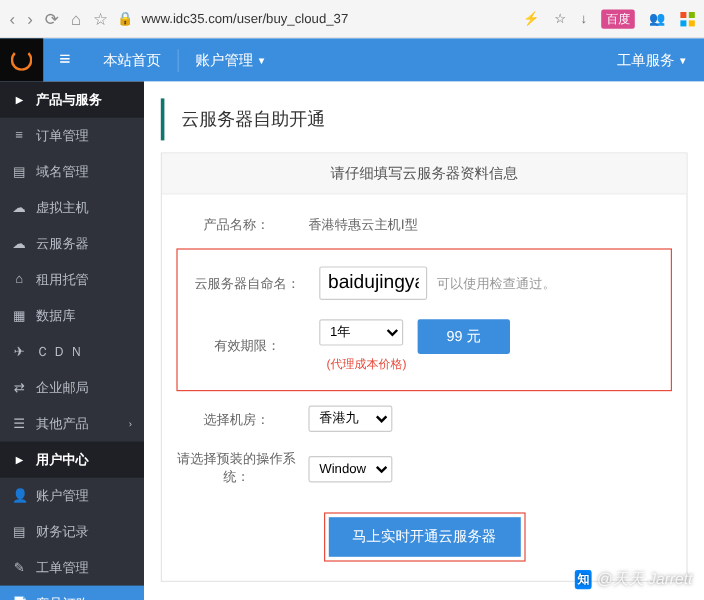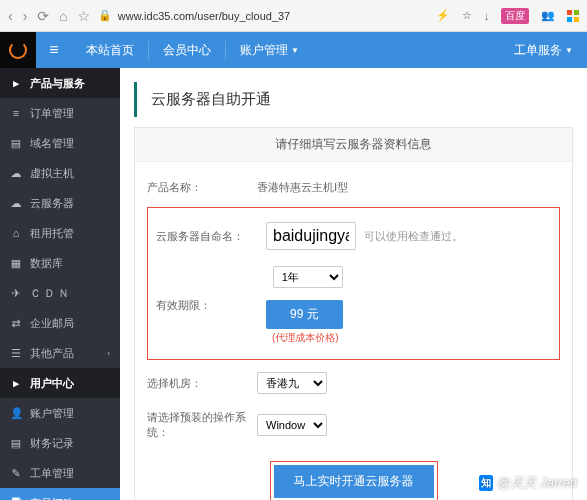--- a/index.html
+++ b/index.html
@@ -30,21 +30,21 @@
 .sidebar .sb-item.header { background: #1e2026; color: #fff; font-weight: bold; }
 .sidebar .sb-item.active { background: #3b8ede; color: #fff; }
 .sidebar .sb-item .sb-icon { width: 12px; text-align: center; font-size: 11px; }
 .sidebar .sb-item .sb-arrow { margin-left: auto; font-size: 8px; }
 .content { flex: 1; background: #fff; padding: 0 0 0 0; overflow: hidden; }
 .page-title-bar { border-left: 3px solid #0f766e; padding: 8px 14px; font-size: 15px; color: #333; margin: 14px 0 10px 14px; }
 .panel { margin: 0 14px 10px 14px; border: 1px solid #e5e5e5; }
 .panel-head { background: #f7f7f7; padding: 8px 12px; border-bottom: 1px solid #eee; font-size: 12px; color: #555; text-align: center; }
 .panel-body { padding: 10px 12px; }
 .form-row { display: flex; align-items: center; padding: 8px 0; font-size: 11px; color: #666; }
-.form-label { width: 110px; text-align: left; padding-right: 10px; color: #666; font-family: Liberation Serif, serif; }
+.form-label { width: 110px; text-align: center; padding-right: 10px; color: #666; font-family: Liberation Serif, serif; }
 .form-ctrl { display: flex; align-items: center; gap: 8px; }
 .red-box { border: 1px solid #e74c3c; padding: 6px 8px; margin: 4px 0; }
 .text-input { border: 1px solid #ccc; padding: 4px 6px; font-size: 16px; width: 90px; border-radius: 2px; }
 .select-input { border: 1px solid #ccc; padding: 3px 4px; font-size: 11px; width: 70px; border-radius: 2px; background: #fff; }
 .hint { color: #999; font-size: 11px; }
 .hint-red { color: #e74c3c; font-size: 10px; }
 .price-btn { background: #3b8ede; color: #fff; border: none; padding: 6px 24px; font-size: 12px; cursor: pointer; border-radius: 2px; }
 .submit-wrap { border: 1px solid #e74c3c; display: inline-block; padding: 3px; }
 .submit-btn { background: #3b8ede; color: #fff; border: none; padding: 8px 20px; font-size: 12px; cursor: pointer; }
 .submit-row { text-align: center; padding: 12px 0 6px 0; }
@@ -82,23 +82,20 @@
 </div>
 
 <div class="top-nav">
   <div class="logo-box">
       <div class="logo-swirl"></div>
     </div>
   <div class="hamburger">≡</div>
   <div class="nav-item sep">
       <span>本站首页</span>
     </div>
-  <div class="nav-item sep">
-      <span>会员中心</span>
-    </div>
   <div class="nav-item">
       <span>账户管理</span>
       <span class="caret">▼</span>
     </div>
   <div class="spacer"></div>
   <div class="nav-item">
       <span>工单服务</span>
       <span class="caret">▼</span>
     </div>
 </div>
@@ -187,21 +184,21 @@
           <div class="form-row">
             <div class="form-label">云服务器自命名：</div>
             <div class="form-ctrl">
               <input class="text-input" value="baidujingya" style="">
               <span class="hint">可以使用检查通过。</span>
             </div>
           </div>
           <div class="form-row">
             <div class="form-label">有效期限：</div>
             <div class="form-ctrl" style="flex-direction:column;align-items:flex-start;gap:2px;">
-              <div style="display:flex;gap:12px;align-items:flex-end;flex-direction:column;">
+              <div style="display:flex;gap:12px;align-items:flex-start;">
                 <select class="select-input"><option>1年</option></select>
                 <button class="price-btn">99 元</button>
               </div>
               <span class="hint-red" style="margin-left:6px;">(代理成本价格)</span>
             </div>
           </div>
         </div>
 
         <div class="form-row">
           <div class="form-label">选择机房：</div>

